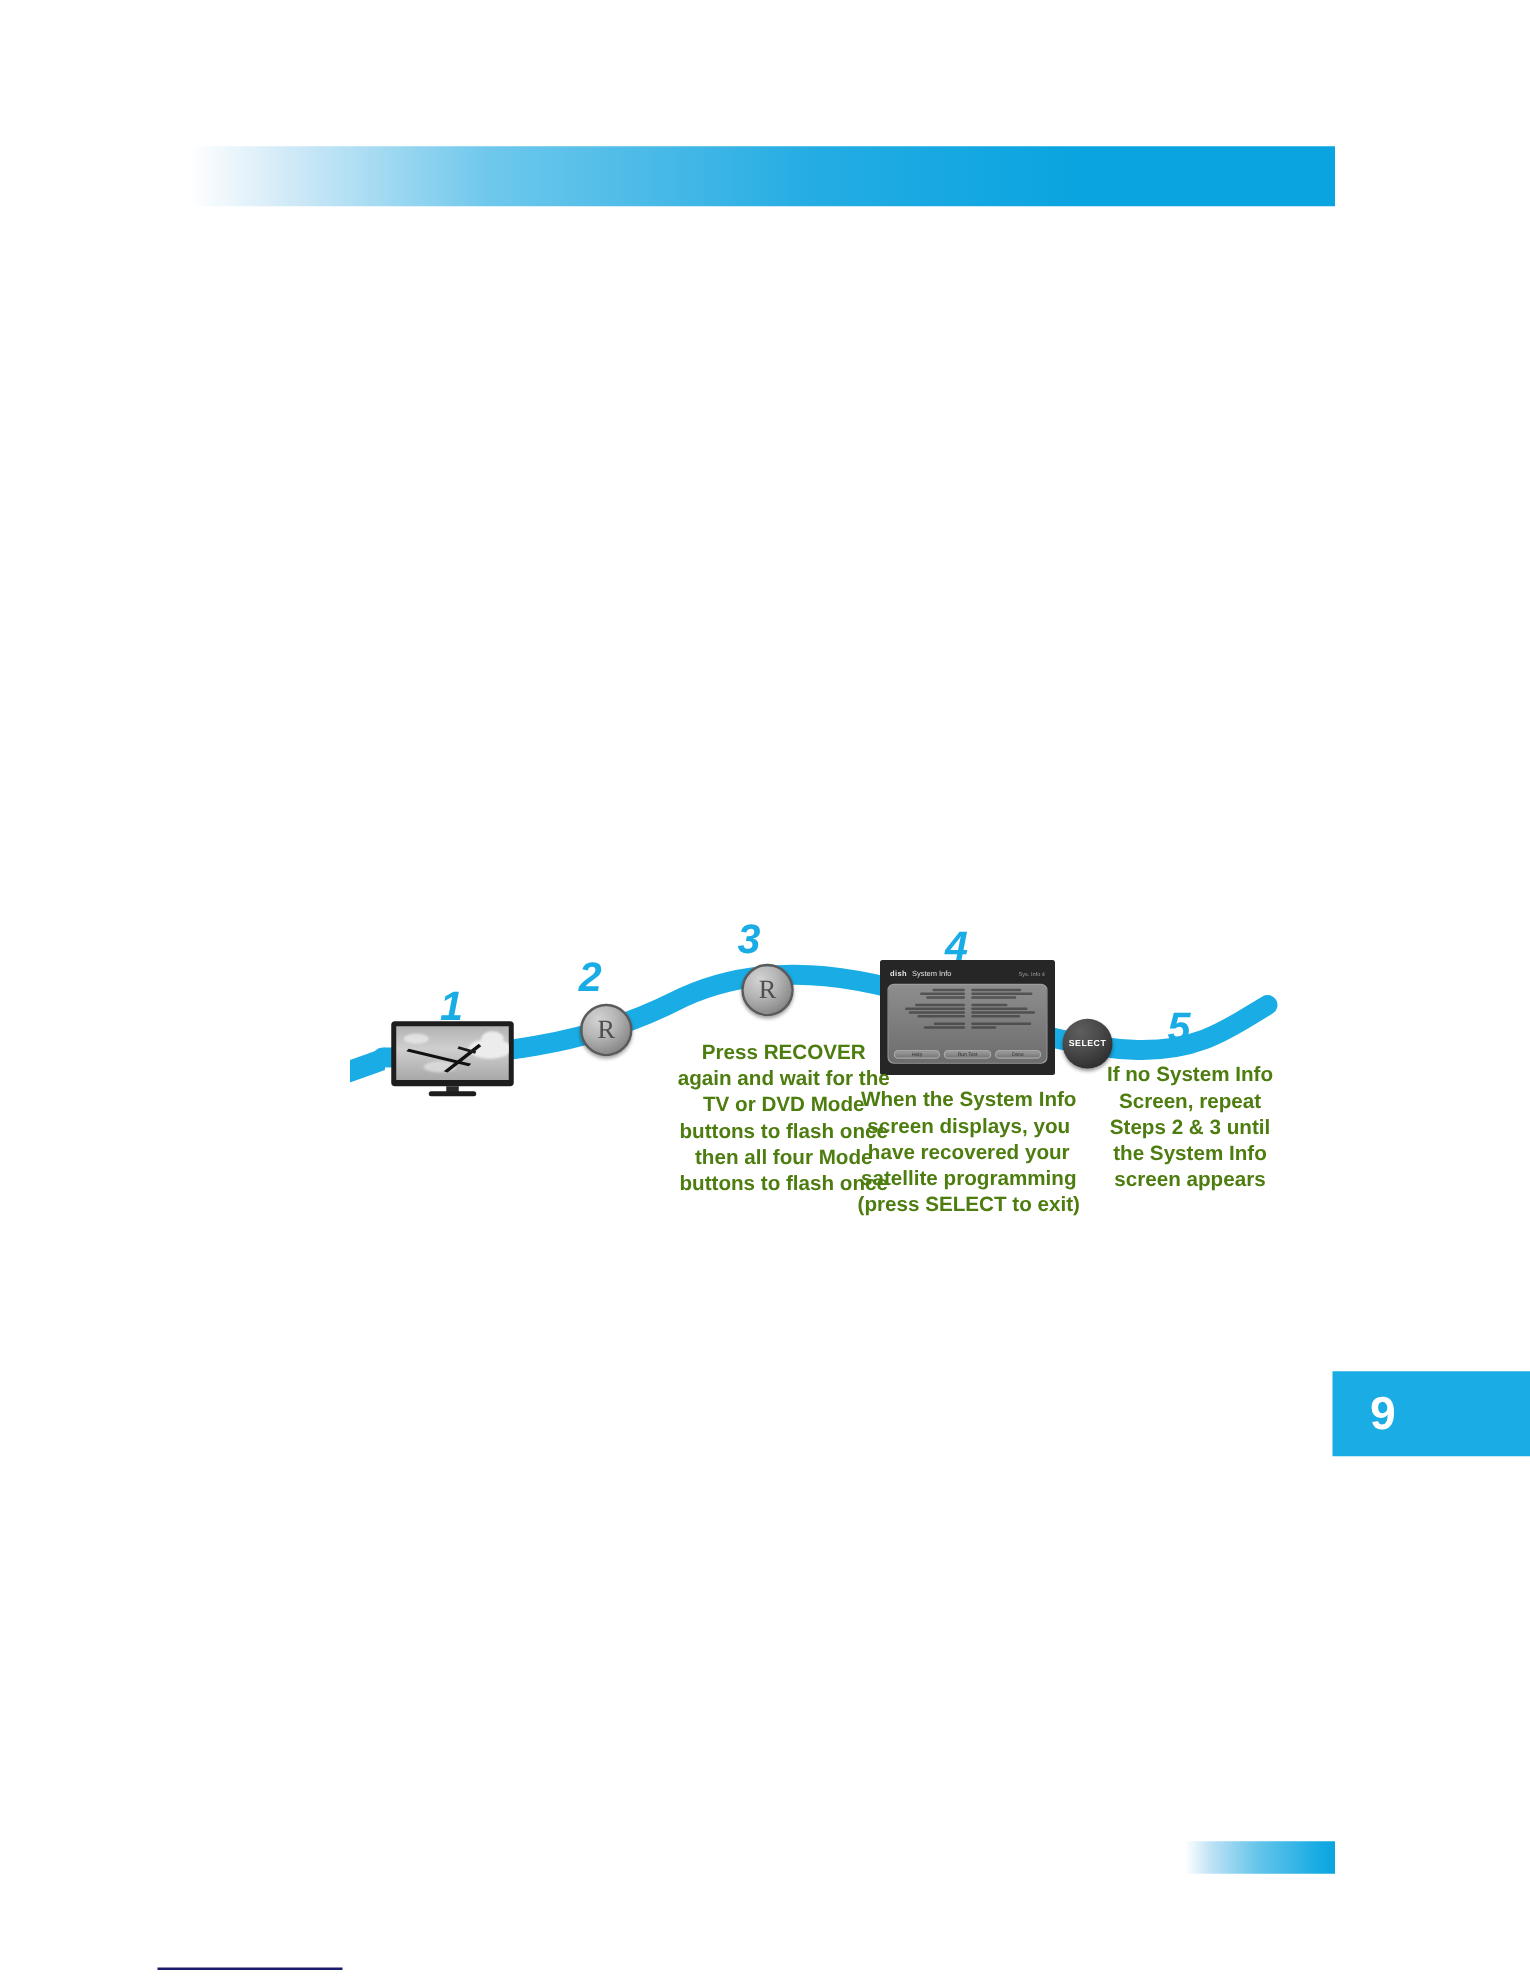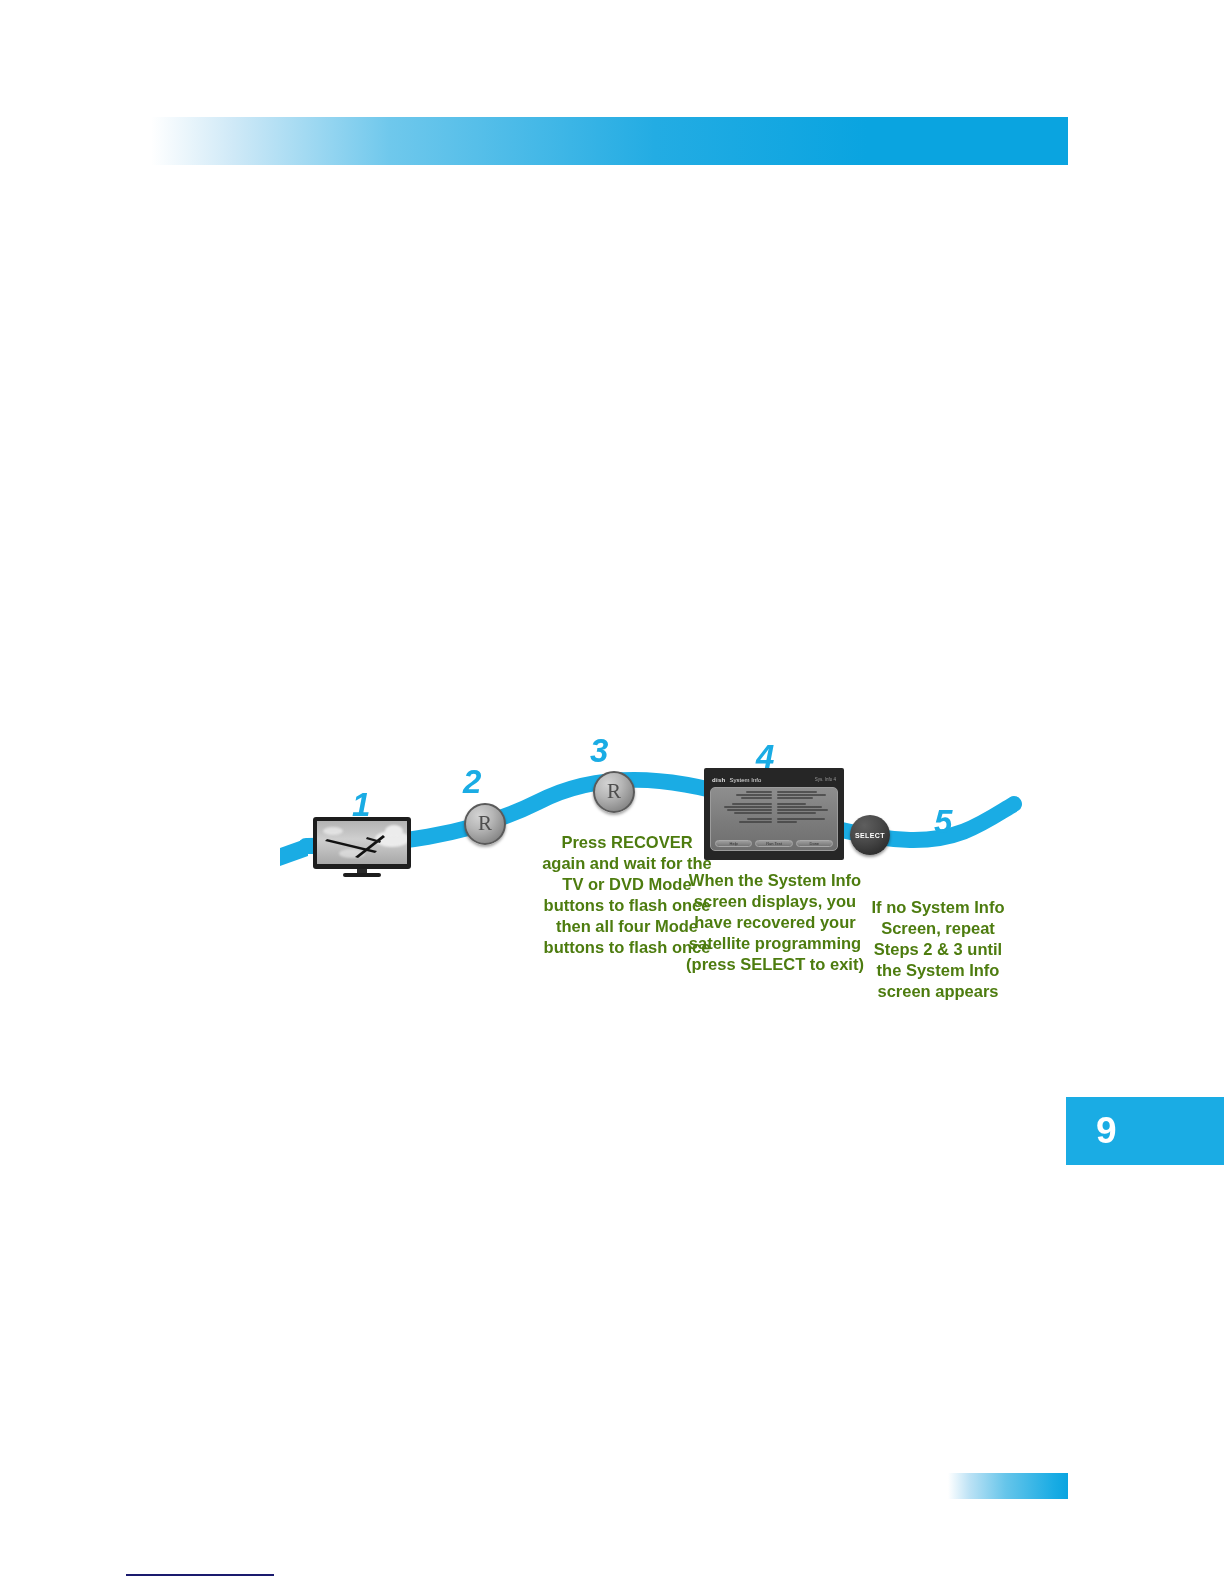--- a/index.html
+++ b/index.html
@@ -311,21 +311,21 @@
     color: #4d7c0f;
     font-size: 16.5px;
     line-height: 1.27;
     text-align: center;
     white-space: pre-line;
   }
   #caption-1 { left: 22px;  top: 162px; width: 140px; }
   #caption-2 { left: 140px; top: 140px; width: 150px; }
   #caption-3 { left: 252px; top: 112px; width: 210px; }
   #caption-4 { left: 408px; top: 150px; width: 194px; }
-  #caption-5 { left: 578px; top: 130px; width: 180px; margin-top: 47px; }
+  #caption-5 { left: 592px; top: 130px; width: 180px; }
 </style>
 </head>
 <body>
 
 <div id="header-bar"></div>
 
 <div id="diagram">
 
   <svg id="ribbon-svg" viewBox="0 0 790 180" aria-hidden="true">
     <path d="M 10,128 L 38,118 L 38,136 L 10,146 Z" fill="#1aace4"></path>

